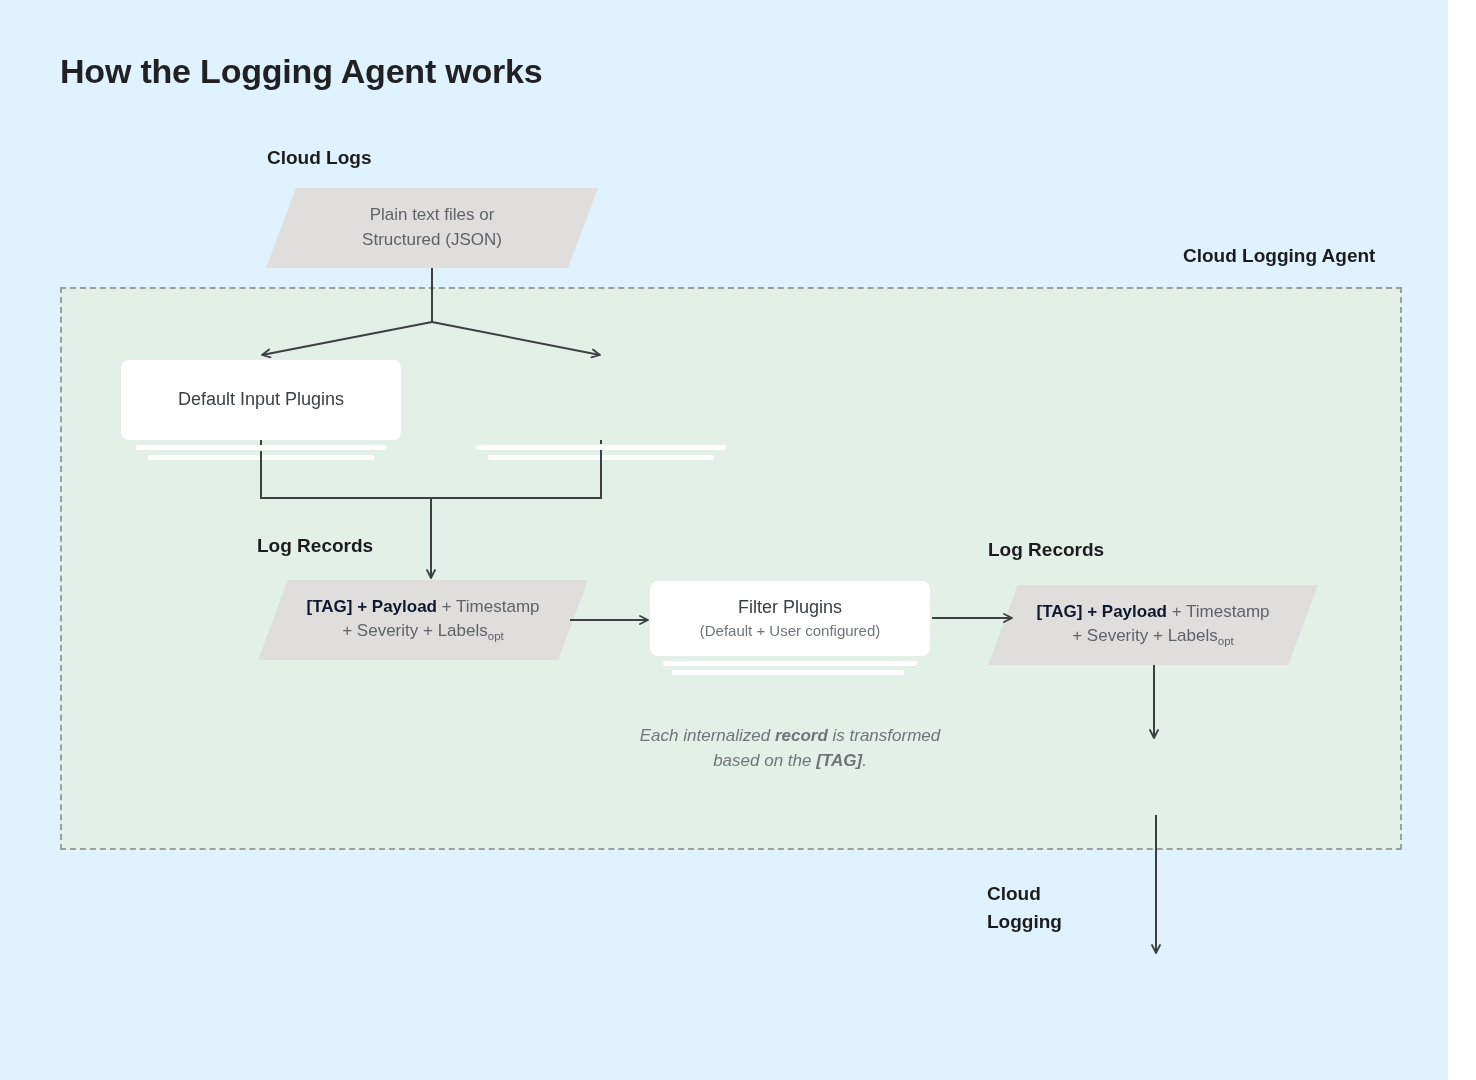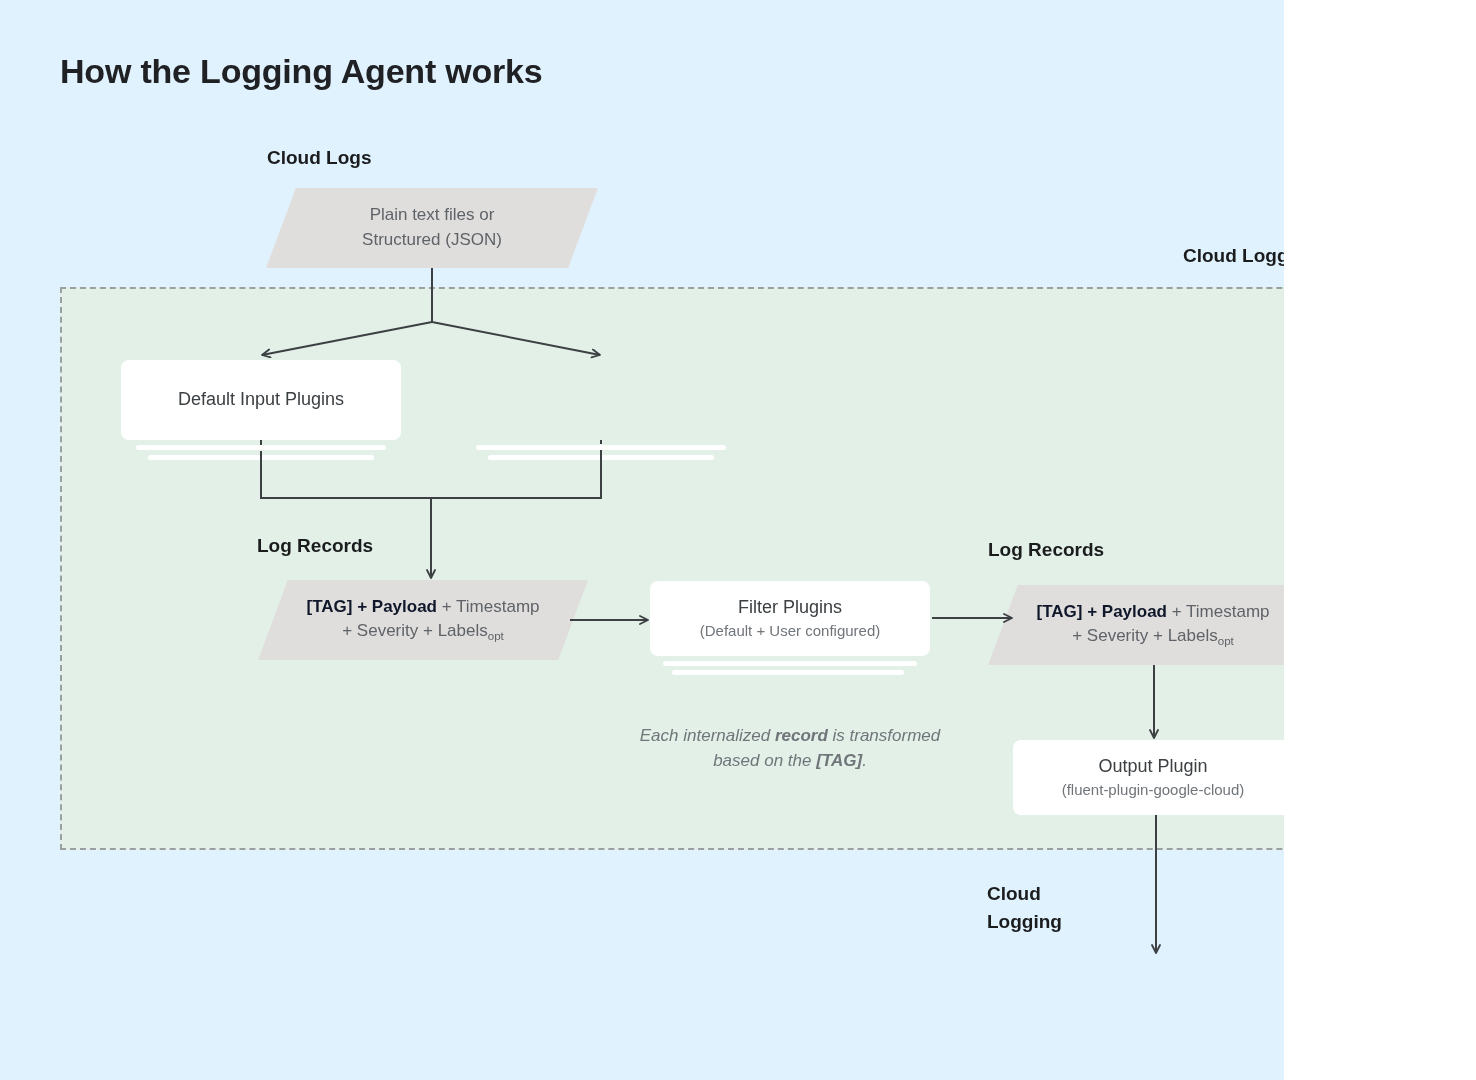--- a/index.html
+++ b/index.html
@@ -8,21 +8,21 @@
   }
   body {
     width: 1476px;
     height: 1080px;
     background: #ffffff;
     font-family: "Liberation Sans", sans-serif;
     overflow: hidden;
   }
   #canvas {
     position: relative;
-    width: 1284px;
+    width: 1448px;
     height: 1080px;
     background: #e0f2fd;
     overflow: hidden;
   }
 
   
   .page-title {
     position: absolute;
     left: 60px;
     top: 52px;
@@ -190,24 +190,20 @@
     <div class="inner">
       <div>
         <span class="bold">[TAG] + Payload</span><span> + Timestamp</span>
       </div>
       <div>
         <span>+ Severity + Labels</span><sub>opt</sub>
       </div>
     </div>
   </div>
 
-  <div class="box" style="left:1013px; top:740px; width:280px; height:75px;">
-    <div class="ttl">Output Plugin</div>
-    <div class="sub">(fluent-plugin-google-cloud)</div>
-  </div>
 
 
   <svg id="wires" viewBox="0 0 1476 1080" width="1476" height="1080">
     <defs>
       <marker id="arrowOpen" markerWidth="12" markerHeight="12" refX="9" refY="5" orient="auto" markerUnits="userSpaceOnUse">
         <path d="M1,1 L9,5 L1,9" fill="none" stroke="#3c4043" stroke-width="1.8" stroke-linecap="round" stroke-linejoin="round"></path>
       </marker>
     </defs>
 
     <path d="M432,268 L432,322" fill="none" stroke="#3c4043" stroke-width="2"></path>

